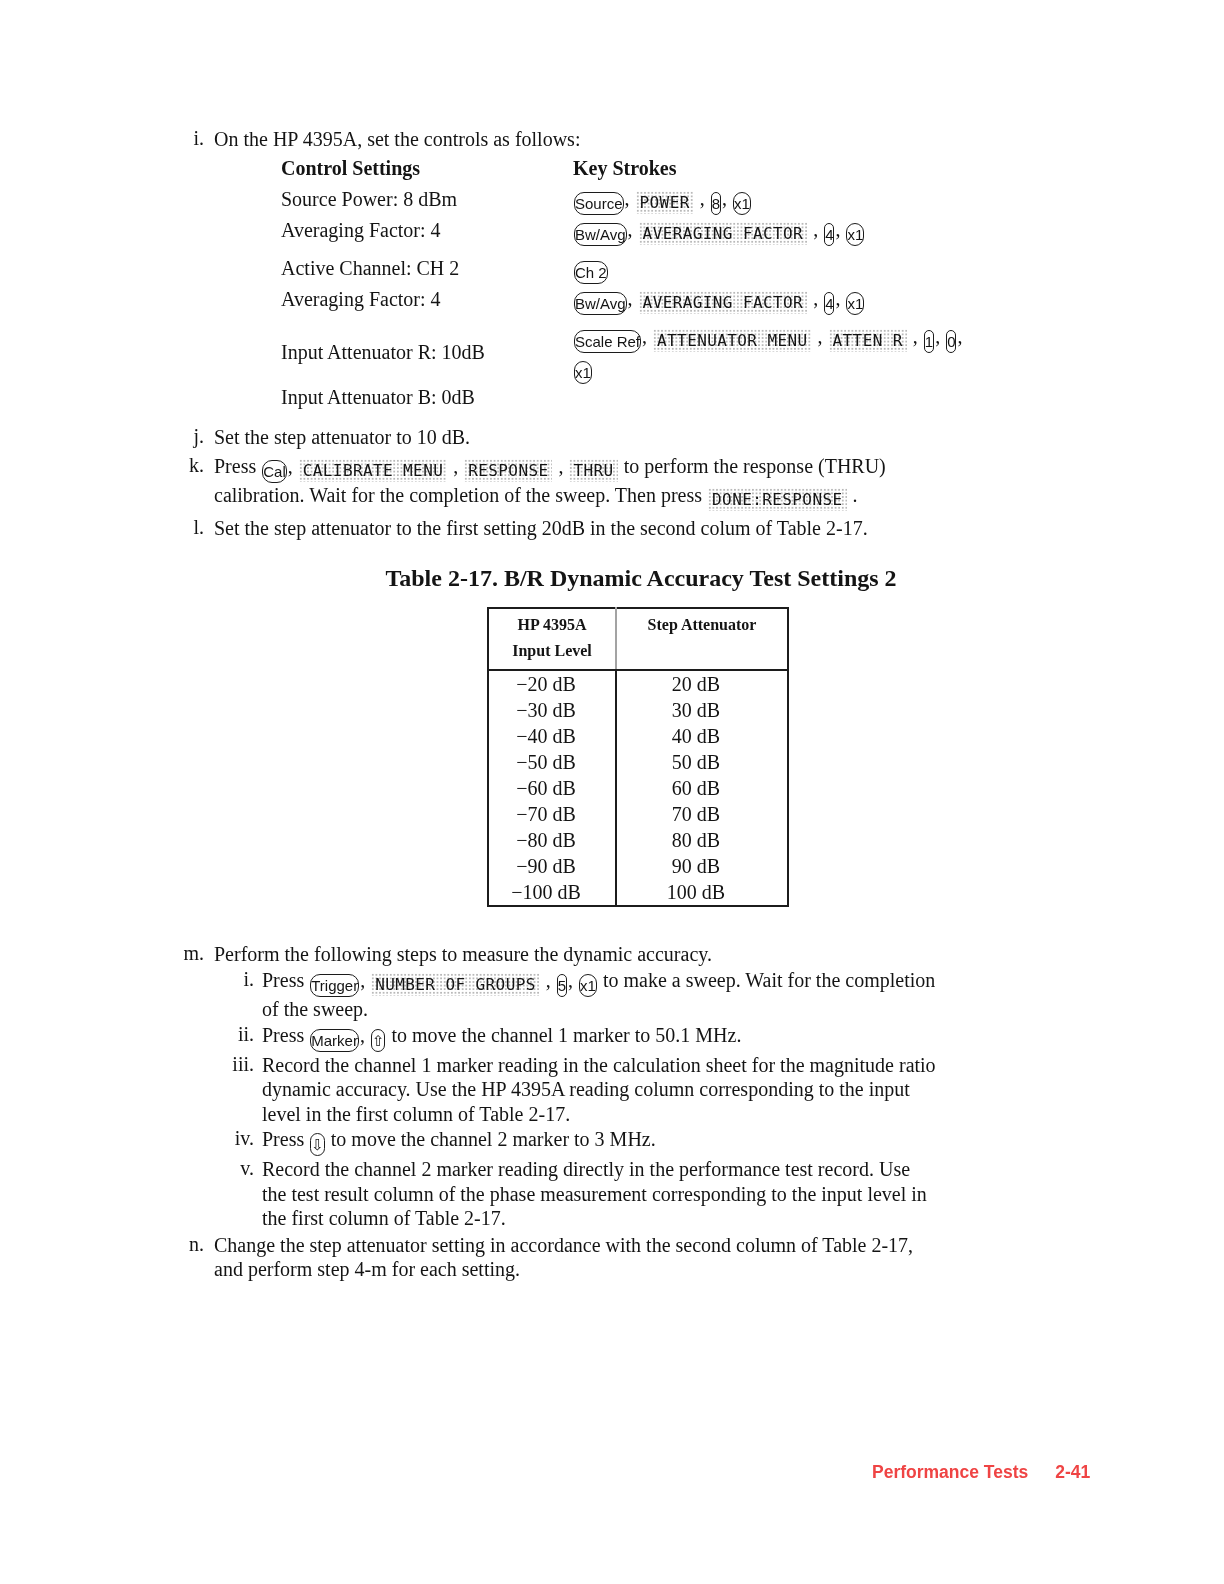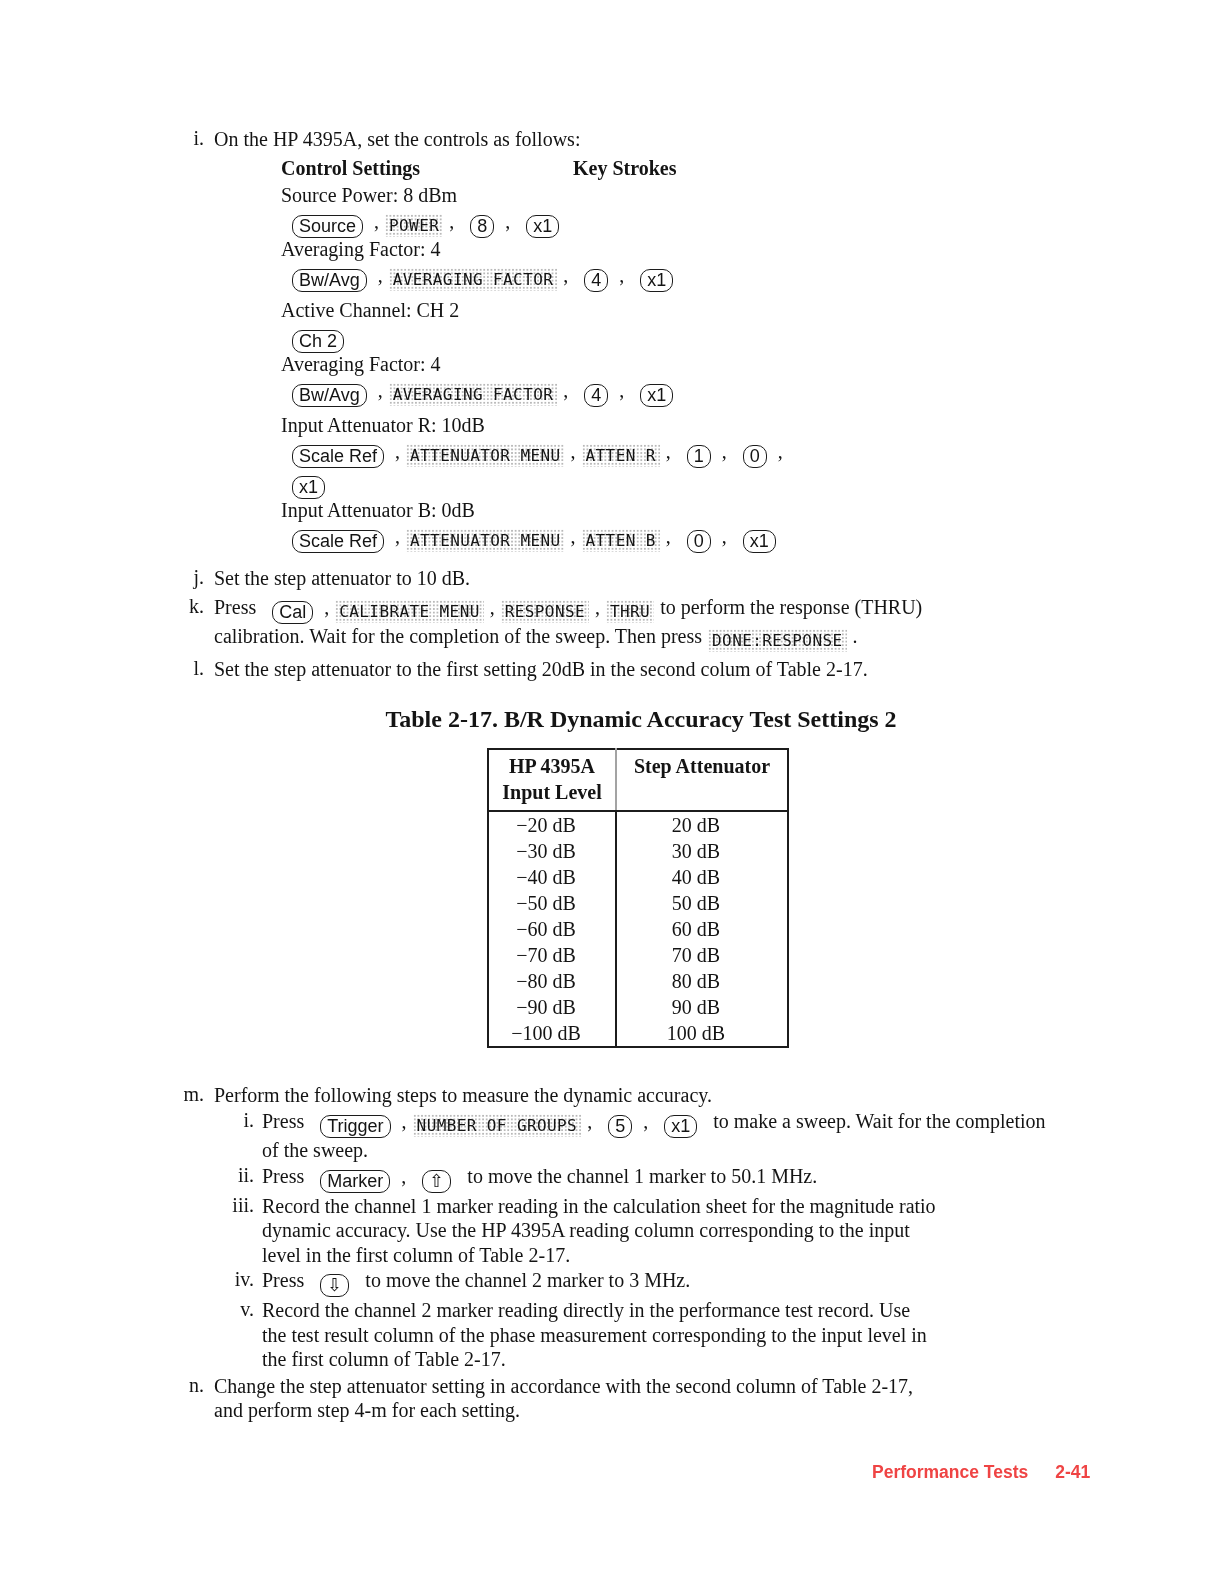--- a/index.html
+++ b/index.html
@@ -18,60 +18,60 @@
   .step { display:flex; align-items:flex-start; }
   .step-label { flex:none; width:36px; text-align:right; margin-right:10px; }
   .step-body { flex:1; min-width:0; }
   .ptext { line-height:24.5px; }
   .line { white-space:nowrap; }
 
   
   .keycap {
     display:inline-block;
     font-family:"Liberation Sans","DejaVu Sans",sans-serif;
-    font-size:18px; line-height:19px;
-    padding:1px 6px;
+    font-size:15px; line-height:19px;
+    padding:1px 0;
     border:1.8px solid #1c1c1c;
     border-radius:10px;
     background:#ffffff;
     vertical-align:-4px;
-    margin:0 11px;
+    margin:0 1px;
   }
   
   .softkey {
     display:inline-block;
     font-family:"DejaVu Sans Mono","Liberation Mono",monospace;
     font-size:16px; line-height:18px;
     letter-spacing:0.4px;
     padding:3px 4px 2px 4px;
     background-image:radial-gradient(circle, #b9b9b9 0.9px, rgba(0,0,0,0) 1.05px);
     background-size:3.6px 3.6px;
     vertical-align:-3px;
     margin:0 1px;
   }
 
   
   .controls { margin:5px 0 4px 67px; }
   .ctrl-hdr { display:flex; font-weight:bold; min-height:27px; align-items:baseline; }
-  .ctrl-row { display:flex; min-height:28px; align-items:flex-start;flex-direction:column; }
+  .ctrl-row { display:flex; min-height:28px; align-items:center; }
   .ctrl-row.ggap { margin-top:7px; }
   .ctrl-setting { flex:none; width:292px; }
   .ctrl-keys { flex:1; line-height:28px; min-width:0; }
 
   #steps-jkl .step { margin-top:5px; }
   #steps-jkl .step:first-child { margin-top:9px; }
 
   
   .table-section { margin-top:24px; }
   .tbl-title { font-weight:bold; text-align:center; padding-left:26px; line-height:26px; font-size:24px; }
   table.atten { border-collapse:collapse; margin:16px 0 0 319px; }
   table.atten col.c1 { width:128px; }
   table.atten col.c2 { width:172px; }
   table.atten { border:2px solid #1c1c1c; }
-  table.atten th { border-bottom:2px solid #1c1c1c; font-size:20px; padding:3px 8px 5px; vertical-align:top;border-radius:13px; }
+  table.atten th { border-bottom:2px solid #1c1c1c; font-size:16px; padding:3px 8px 5px; vertical-align:top;border-radius:13px; }
   table.atten th.th2 { border-left:2px solid #a3a3a3; }
   table.atten td { text-align:center; padding:0 12px 0 0; height:26px; line-height:26px; }
   table.atten td.c2 { border-left:2px solid #1c1c1c; }
   .th-line { text-align:center; line-height:26px; }
 
   
   #step-m { margin-top:35px; }
   .substeps { margin-left:6px; margin-top:2px; }
   .substep { display:flex; align-items:flex-start; margin-top:1px; }
   .substep .step-label { width:34px; margin-right:8px; }
@@ -117,21 +117,20 @@
               <div class="ctrl-row">
                 <span class="ctrl-setting">Averaging Factor: 4</span>
                 <span class="ctrl-keys"><span class="line"><span class="keycap">Bw/Avg</span><span class="txt">, </span><span class="softkey">AVERAGING FACTOR</span><span class="txt"> , </span><span class="keycap">4</span><span class="txt">, </span><span class="keycap">x1</span></span></span>
               </div>
               <div class="ctrl-row ggap">
                 <span class="ctrl-setting">Input Attenuator R: 10dB</span>
                 <span class="ctrl-keys"><span class="line"><span class="keycap">Scale Ref</span><span class="txt">, </span><span class="softkey">ATTENUATOR MENU</span><span class="txt"> , </span><span class="softkey">ATTEN R</span><span class="txt"> , </span><span class="keycap">1</span><span class="txt">, </span><span class="keycap">0</span><span class="txt">,</span></span><br><span class="line"><span class="keycap">x1</span></span></span>
               </div>
               <div class="ctrl-row">
                 <span class="ctrl-setting">Input Attenuator B: 0dB</span>
-                <span class="ctrl-keys"><span class="line"><span class="keycap">Scale Ref</span><span class="txt">, </span><span class="softkey">ATTENUATOR MENU</span><span class="txt"> , </span><span class="softkey">ATTEN B</span><span class="txt"> , </span><span class="keycap">0</span><span class="txt">, </span><span class="keycap">x1</span></span></span>
               </div>
             </div>
         </div>
       </div>
     </div>
 
     <div id="steps-jkl">
         <div class="step">
           <span class="step-label">j.</span>
           <div class="step-body">

